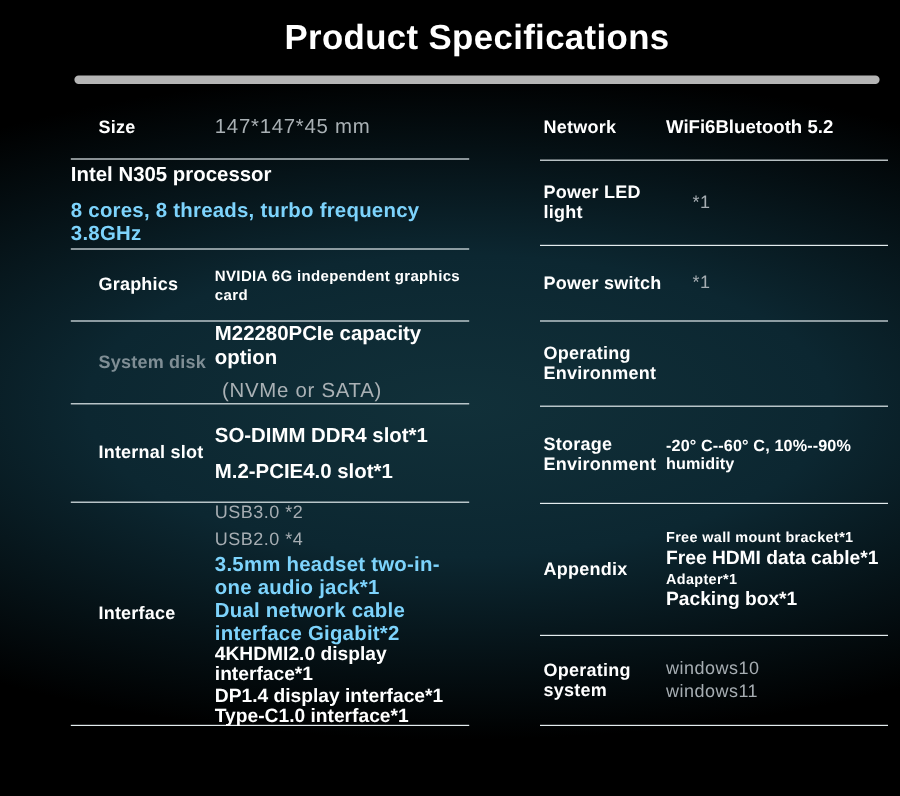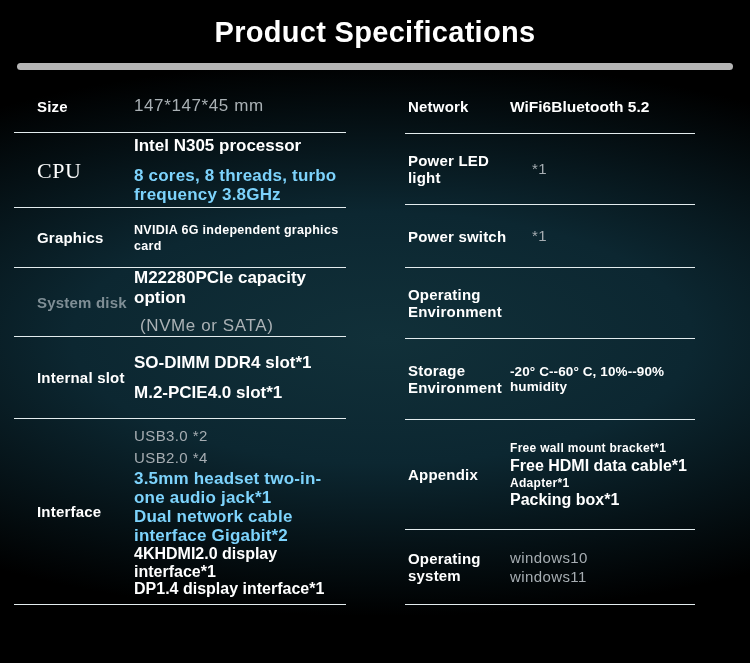--- a/index.html
+++ b/index.html
@@ -2,21 +2,21 @@
 <html><head>
 <meta charset="utf-8">
 <style>
   * { margin:0; padding:0; box-sizing:border-box; }
   html,body { width:750px; height:663px; }
   body { font-family:"Liberation Sans",sans-serif; background:#000; }
   .page { position:relative; width:750px; height:663px; background:#000; overflow:hidden; }
   .page::before { content:""; position:absolute; inset:0;
     background:radial-gradient(ellipse 92% 42% at 51% 51%, #113039 0%, #0c2731 45%, rgba(3,12,16,0) 100%);
   }
-  .content { position:relative; z-index:1; }
+  .content { position:relative; z-index:1;padding-left:45px; }
 
   .title { text-align:center; padding-top:16px; font-size:29px; font-weight:bold; color:#ffffff; letter-spacing:0.3px; }
   .top-bar { height:7px; background:#b5b5b5; border-radius:4px; margin:14px 17px 0 17px; }
 
   .columns { display:flex; margin-top:10px; }
   .col { display:flex; flex-direction:column; }
   .col-left  { width:332px; margin-left:14px; }
   .col-right { width:290px; margin-left:59px; }
 
   .row { display:flex; align-items:center; border-bottom:1px solid #e3ecee; }
@@ -59,21 +59,20 @@
       <div class="col col-left">
 
         <div class="row h53">
           <div class="lbl">Size</div>
           <div class="val">
             <div class="v-gray-lg">147*147*45 mm</div>
           </div>
         </div>
 
         <div class="row h75">
-          <div class="lbl lbl-serif">CPU</div>
           <div class="val">
             <div class="v-bold-lg">Intel N305 processor</div>
             <div class="v-bold-sm mt10">8 cores, 8 threads, turbo frequency 3.8GHz</div>
           </div>
         </div>
 
         <div class="row h60">
           <div class="lbl">Graphics</div>
           <div class="val">
             <div class="v-bold-g">NVIDIA 6G independent graphics card</div>
@@ -98,20 +97,21 @@
 
         <div class="row h186">
           <div class="lbl">Interface</div>
           <div class="val">
             <div class="v-gray-md">USB3.0 *2</div>
             <div class="v-gray-md">USB2.0 *4</div>
             <div class="v-bold-sm">3.5mm headset two-in-one audio jack*1</div>
             <div class="v-bold-sm">Dual network cable interface Gigabit*2</div>
             <div class="v-bold-md">4KHDMI2.0 display interface*1</div>
             <div class="v-bold-md">DP1.4 display interface*1</div>
+            <div class="v-bold-md">Type-C1.0 interface*1</div>
           </div>
         </div>
 
       </div>
 
       <div class="col col-right">
 
         <div class="row h54">
           <div class="lbl">Network</div>
           <div class="val">

